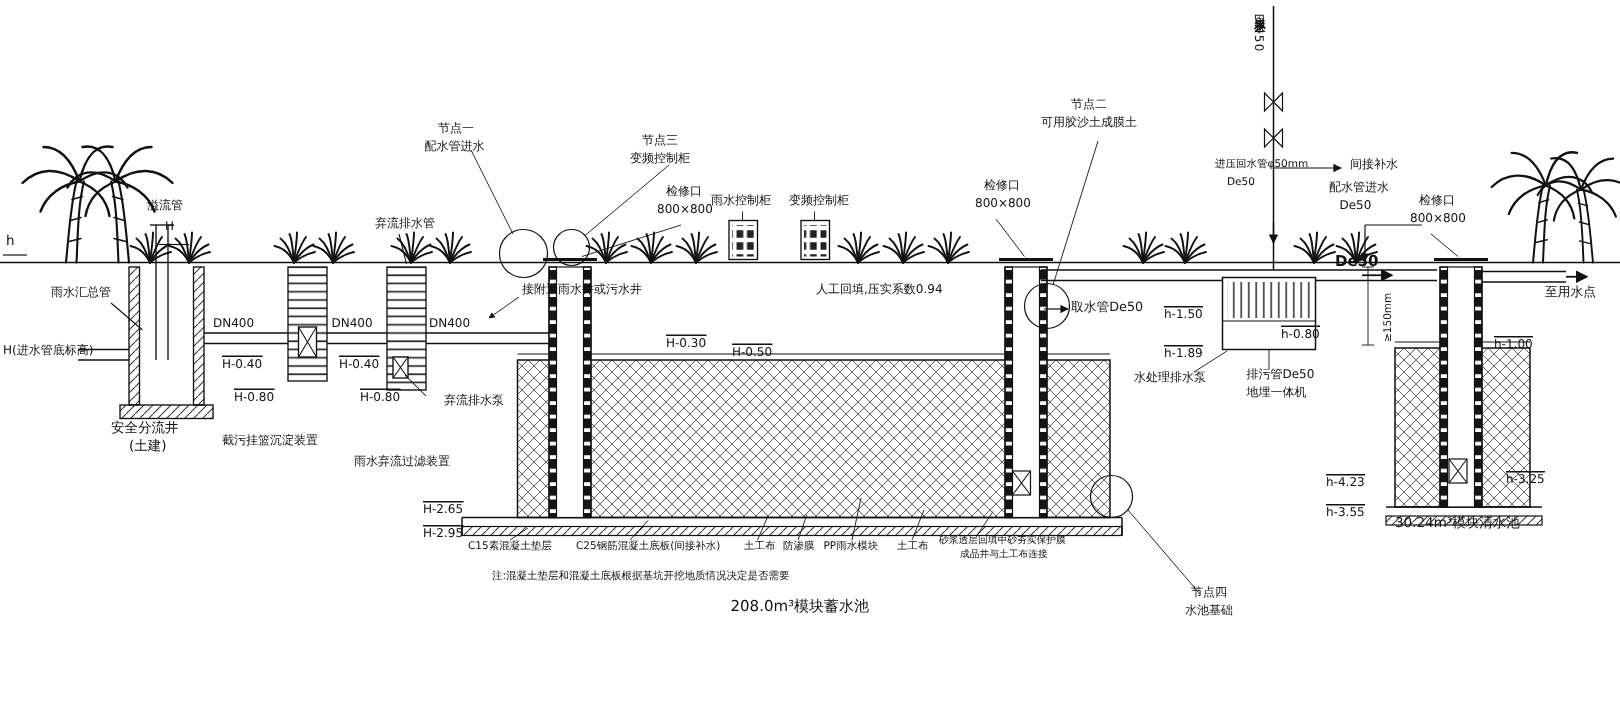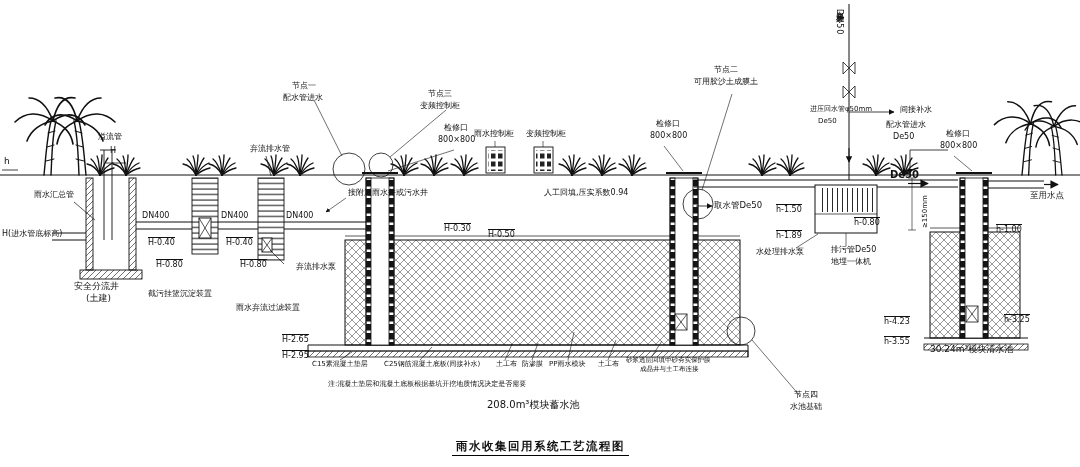--- a/index.html
+++ b/index.html
@@ -308,15 +308,14 @@
 <div class="lbl s85" style="left:1030px;top:191px">至用水点</div>
 <div class="lbl dim" style="left:854px;top:217px">h-0.80</div>
 <div class="lbl s7 rot" style="left:922px;top:228px">≥150mm</div>
 <div class="lbl dim" style="left:996px;top:224px">h-1.00</div>
 
 <div class="lbl dim" style="left:884px;top:316px">h-4.23</div>
 <div class="lbl dim" style="left:884px;top:336px">h-3.55</div>
 <div class="lbl dim" style="left:1004px;top:314px">h-3.25</div>
 <div class="lbl s9" style="left:930px;top:344px">30.24m³模块清水池</div>
 
-<div class="lbl title" style="left:452px;top:440px">雨水收集回用系统工艺流程图</div>
 
 </div>
 
 </body></html>

